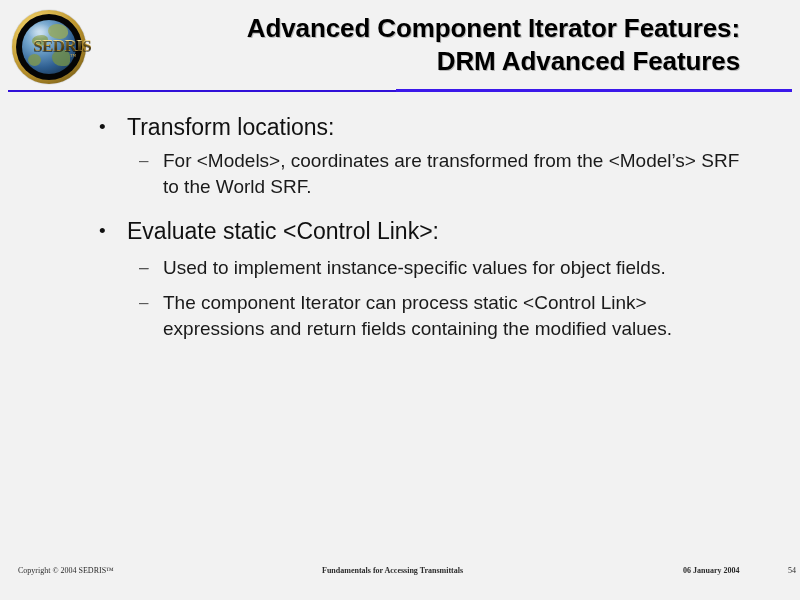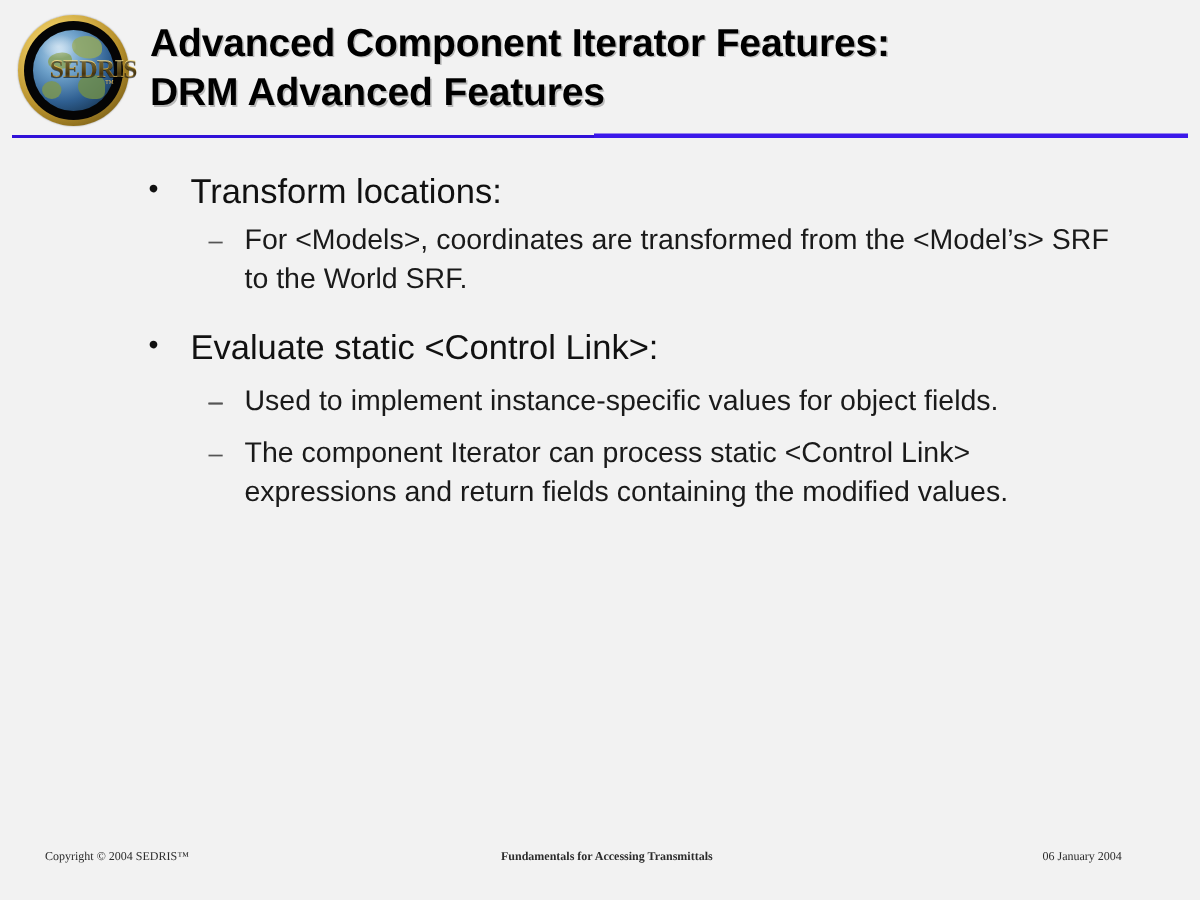--- a/index.html
+++ b/index.html
@@ -105,21 +105,21 @@
     font-family: "Liberation Serif", serif;
     font-size: 6px;
     color: #d8b45a;
   }
 
   .title {
     position: absolute;
     left: 100px;
     top: 12px;
     width: 640px;
-    text-align: left;
+    text-align: right;
     font-family: "Liberation Sans", sans-serif;
     font-weight: bold;
     font-size: 26px;
     line-height: 33px;
     color: #000000;
     letter-spacing: -0.1px;
     text-shadow: 1px 1px 0 rgba(140,140,140,0.55);
   }
   .title-line { display: block; white-space: nowrap; }
 
@@ -196,25 +196,24 @@
     bottom: 0;
     width: 800px;
     height: 44px;
   }
   .footer-text {
     position: absolute;
     font-family: "Liberation Serif", serif;
     font-size: 8px;
     color: #2b2b2b;
     white-space: nowrap;
-    margin-left: 12px;
   }
   .footer-copyright { left: 18px;  top: 10px; }
   .footer-center    { left: 322px; top: 10px; font-weight: bold; }
-  .footer-date      { left: 683px; top: 10px; }
+  .footer-date      { left: 683px; top: 10px; font-weight: bold; }
   .footer-page      { left: 752px; top: 10px; padding-left: 36px; }
 </style>
 </head>
 <body>
 
 <div class="slide">
 
   <div class="header">
 
     <div class="logo">

